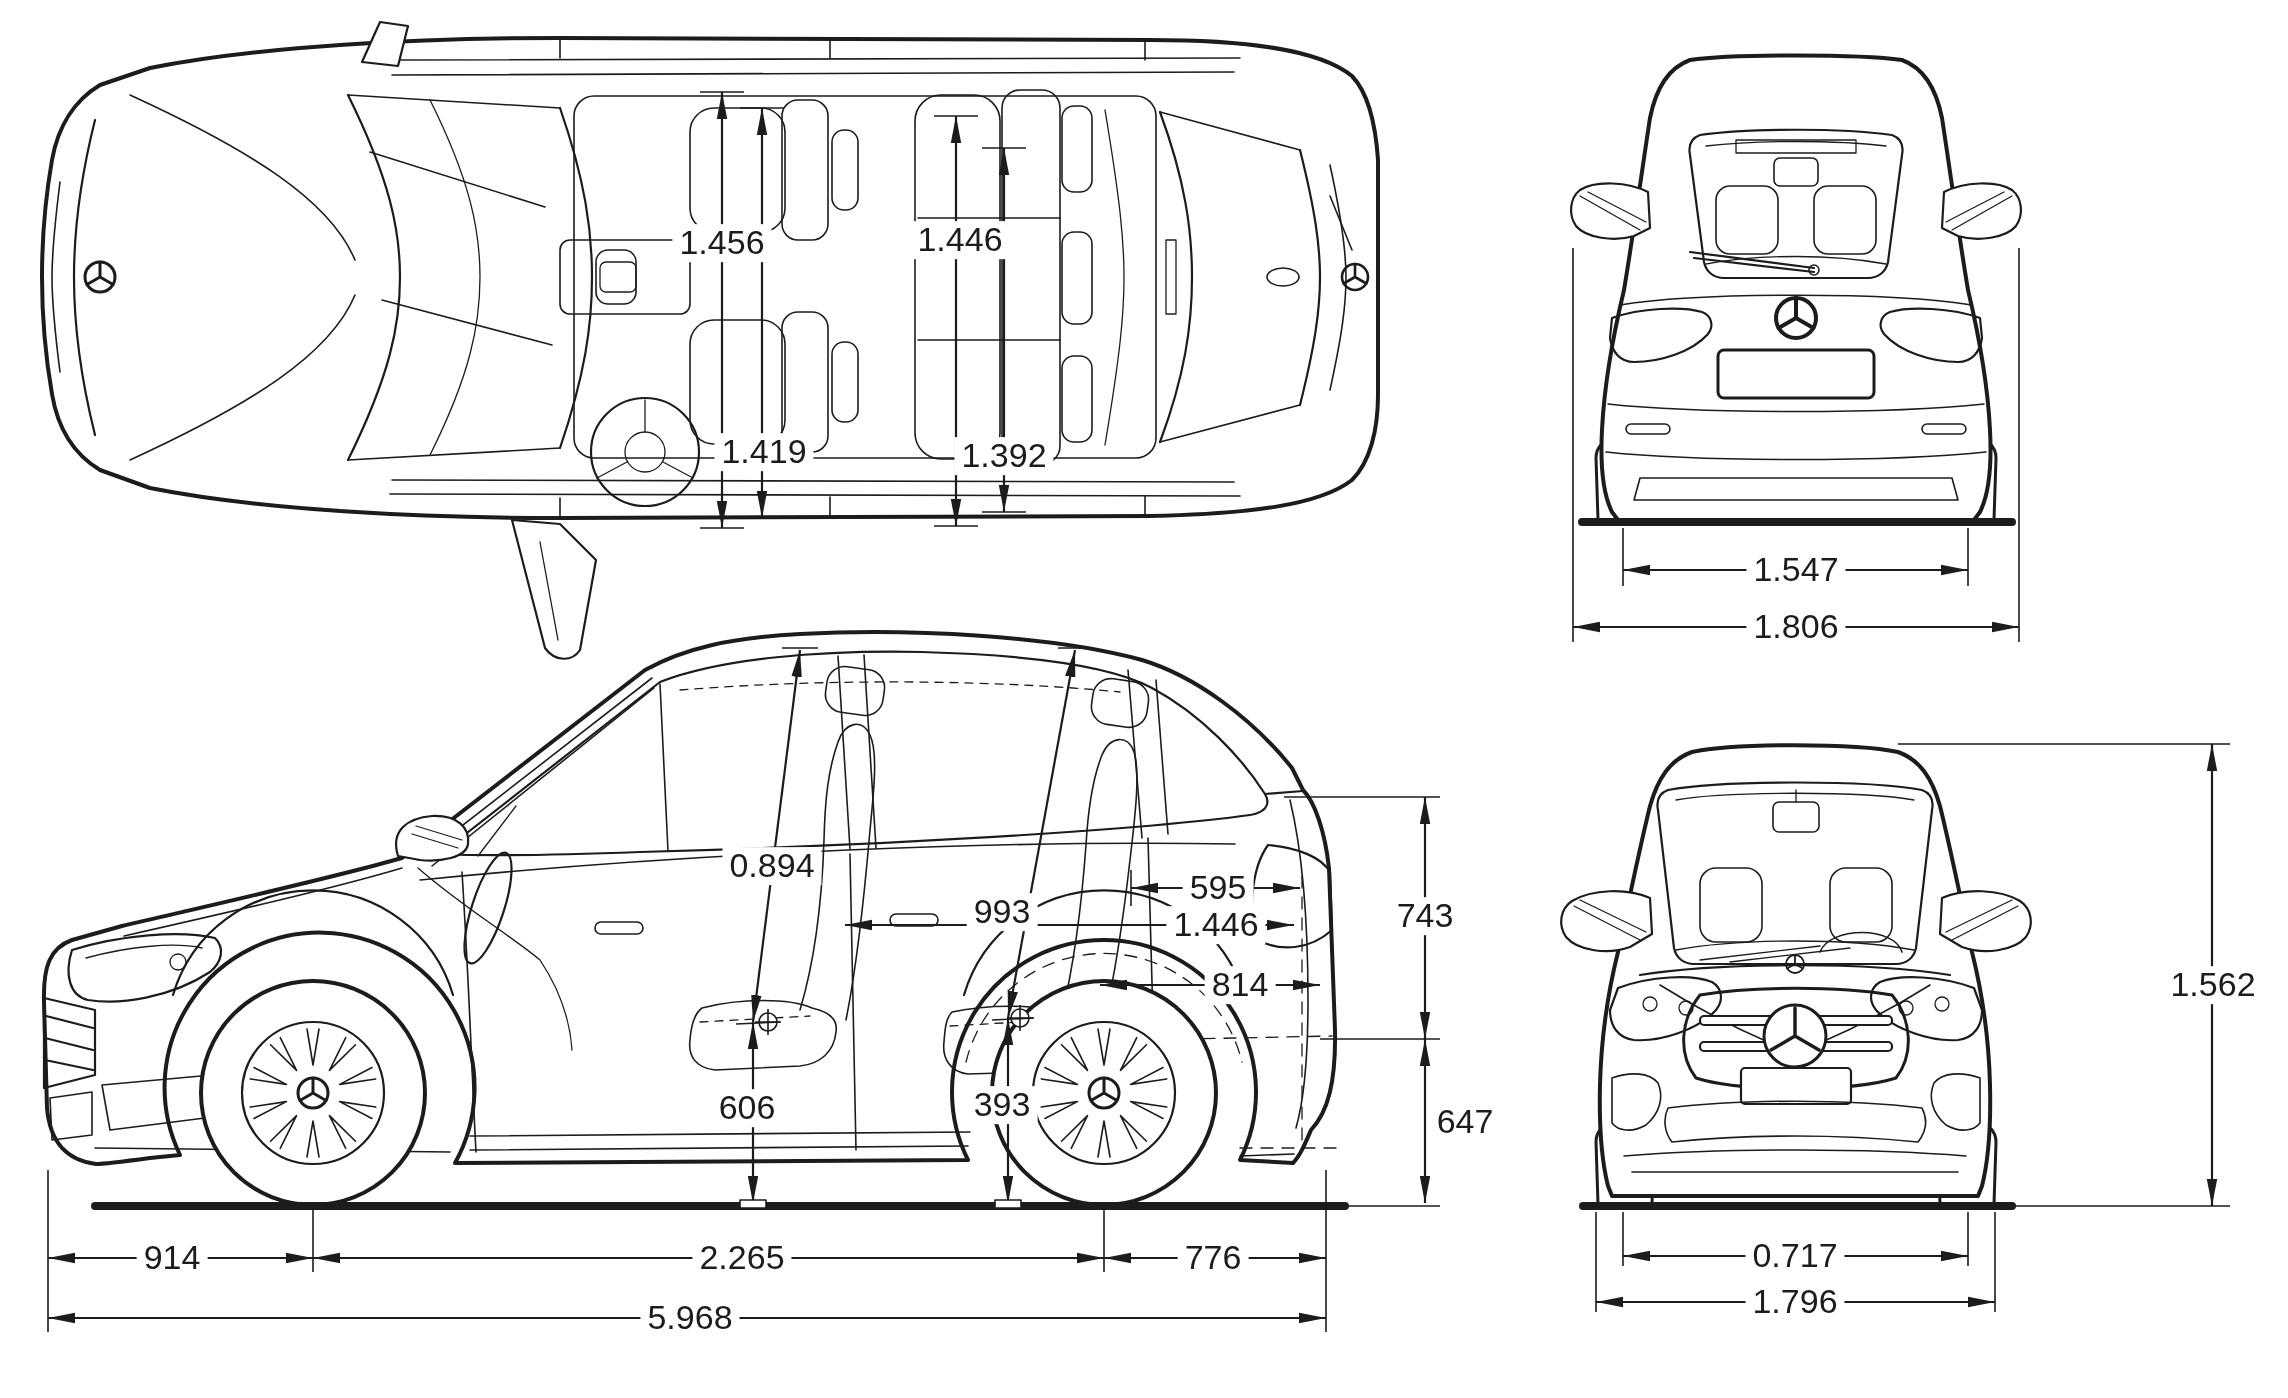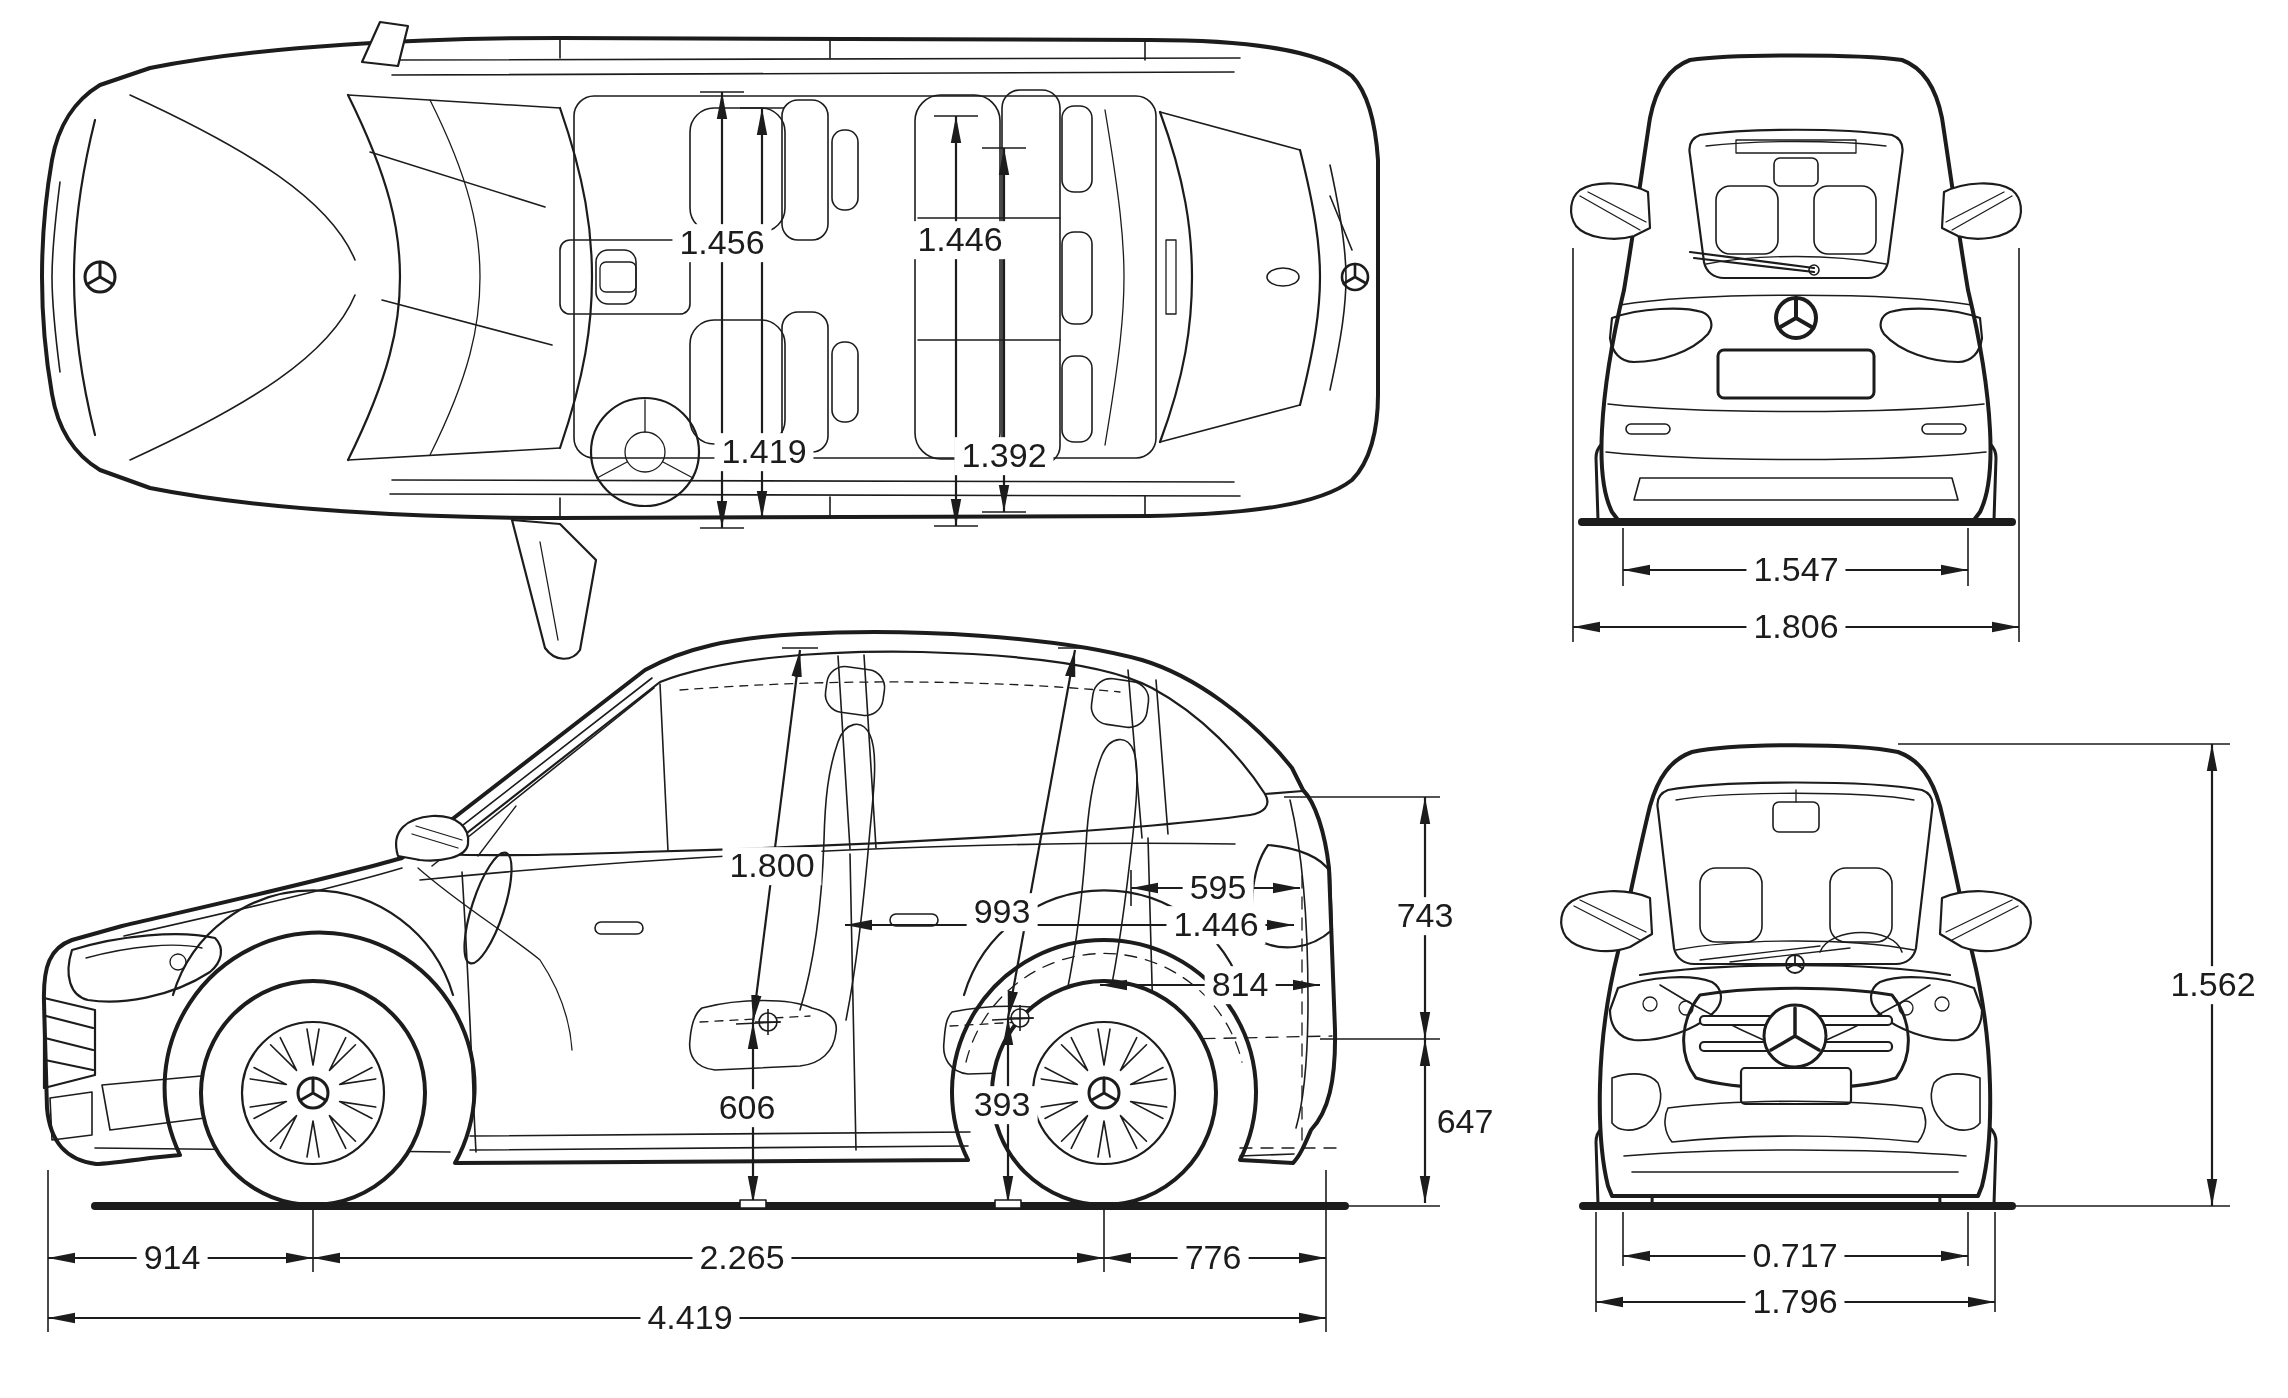--- a/index.html
+++ b/index.html
@@ -320,30 +320,30 @@
 </svg>
 
 <div class="lbl" style="left:722px;top:243px">1.456</div>
 <div class="lbl" style="left:960px;top:240px">1.446</div>
 <div class="lbl" style="left:764px;top:452px">1.419</div>
 <div class="lbl" style="left:1004px;top:456px">1.392</div>
 
 <div class="lbl" style="left:1796px;top:570px">1.547</div>
 <div class="lbl" style="left:1796px;top:627px">1.806</div>
 
-<div class="lbl" style="left:772px;top:866px">1.800</div>
+<div class="lbl" style="left:772px;top:866px">0.894</div>
 <div class="lbl" style="left:1002px;top:912px">993</div>
 <div class="lbl" style="left:1218px;top:888px">595</div>
 <div class="lbl" style="left:1216px;top:925px">1.446</div>
 <div class="lbl" style="left:1240px;top:985px">814</div>
 <div class="lbl" style="left:1425px;top:916px">743</div>
 <div class="lbl" style="left:747px;top:1108px">606</div>
 <div class="lbl" style="left:1002px;top:1105px">393</div>
 <div class="lbl" style="left:1465px;top:1122px">647</div>
 <div class="lbl" style="left:172px;top:1258px">914</div>
 <div class="lbl" style="left:742px;top:1258px">2.265</div>
 <div class="lbl" style="left:1213px;top:1258px">776</div>
-<div class="lbl" style="left:690px;top:1318px">4.419</div>
+<div class="lbl" style="left:690px;top:1318px">5.968</div>
 
 <div class="lbl" style="left:2213px;top:985px">1.562</div>
 <div class="lbl" style="left:1795px;top:1256px">0.717</div>
 <div class="lbl" style="left:1795px;top:1302px">1.796</div>
 </div>
 
 </body></html>

